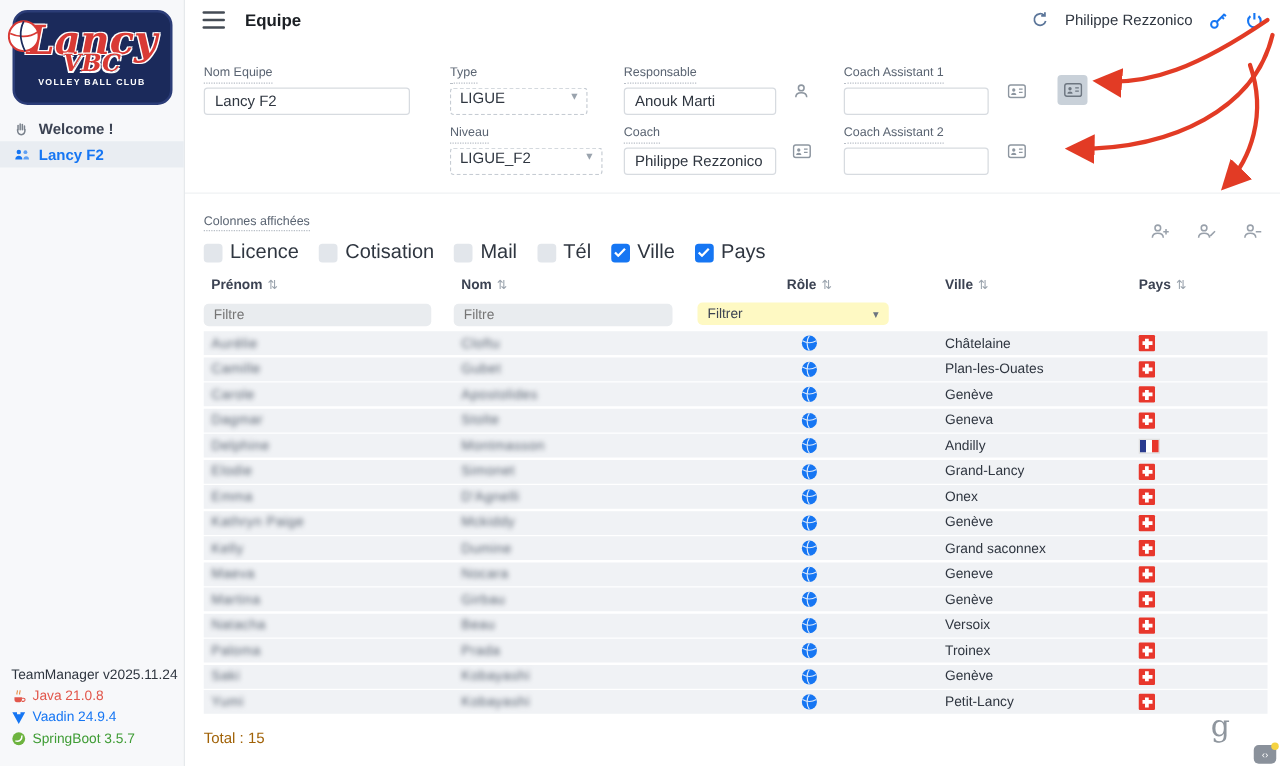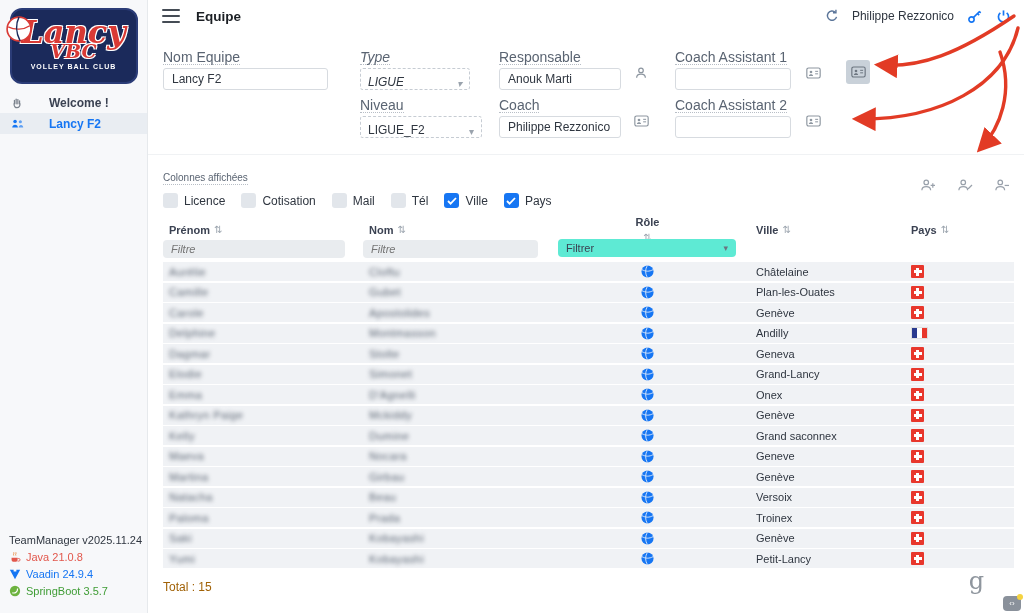--- a/index.html
+++ b/index.html
@@ -13,21 +13,21 @@
   .logo-wrap { margin:6px auto 2px; width:132px; height:80px; position:relative; }
   .logo-bg { position:absolute; inset:2px; background:#1b2a5b; border-radius:12px; border:2px solid #2b3c77; display:flex; flex-direction:column; align-items:center; justify-content:center; }
   .logo-ball { position:absolute; left:-2px; top:10px; z-index:2; }
   .logo-name { font-family:"DejaVu Serif", serif; font-style:italic; font-weight:bold; font-size:32px; line-height:21px; color:#d93a35;
     text-shadow:-1px -1px 0 #fff,1px -1px 0 #fff,-1px 1px 0 #fff,1px 1px 0 #fff; }
   .logo-abbr { font-family:"DejaVu Serif", serif; font-style:italic; font-weight:bold; font-size:19px; line-height:17px; color:#d93a35;
     text-shadow:-1px -1px 0 #fff,1px -1px 0 #fff,-1px 1px 0 #fff,1px 1px 0 #fff; }
   .logo-sub { font-size:7px; letter-spacing:1px; color:#fff; font-weight:bold; margin-top:3px; }
 
   .nav { margin-top:6px; }
-  .nav-item { height:21px; display:flex; align-items:center; gap:25px; padding:0 10px; font-size:12px; font-weight:bold; color:#3b4252; cursor:pointer; }
+  .nav-item { height:21px; display:flex; align-items:center; gap:7px; padding:0 10px; font-size:12px; font-weight:bold; color:#3b4252; cursor:pointer; }
   .nav-item .nico { width:14px; display:flex; justify-content:center; }
   .nav-item.active { background:#e9edf2; color:#1676f3; }
 
   .side-footer { position:absolute; left:9px; bottom:16px; display:flex; flex-direction:column; gap:5px; font-size:11px; }
   .sf-line { display:flex; align-items:center; gap:5px; }
   .sf-version { color:#2f3640; font-size:11px; }
   .sf-java { color:#e2574c; }
   .sf-vaadin { color:#1676f3; }
   .sf-spring { color:#3f9c35; }
 
@@ -37,49 +37,49 @@
   .hamburger { width:18px; height:14px; display:flex; flex-direction:column; justify-content:space-between; margin:0 16px 0 6px; cursor:pointer; }
   .hamburger span { height:2px; background:#454c55; border-radius:1px; }
   .page-title { font-size:13.5px; font-weight:bold; color:#1b1f24; }
   .topbar-right { margin-left:auto; display:flex; align-items:center; gap:11px; }
   .user-name { font-size:12px; color:#2f3640; }
   .icon-btn-top { width:18px; height:18px; display:flex; align-items:center; justify-content:center; cursor:pointer; }
 
   
   .form-area { position:relative; height:122px; }
   .fg { position:absolute; }
-  .fg-label { display:inline-block; font-size:14px; line-height:12px; color:#5a6472; border-bottom:1px dotted #b8bec6; margin-bottom:3px; padding-bottom:1px; }
+  .fg-label { display:inline-block; font-size:10px; line-height:12px; color:#5a6472; border-bottom:1px dotted #b8bec6; margin-bottom:3px; padding-bottom:1px; }
   .txt-input { display:block; height:22px; border:1px solid #d7dbe0; border-radius:3px; padding:0 8px; font-size:12px; color:#2f3640; background:#fff; font-family:"Liberation Sans",sans-serif; }
-  .sel { display:flex; align-items:flex-end; justify-content:space-between; height:22px; border:1px dashed #c6ccd3; border-radius:3px; padding:0 7px; font-size:12px; color:#2f3640; background:#fff; cursor:pointer; }
+  .sel { display:flex; align-items:flex-start; justify-content:space-between; height:22px; border:1px dashed #c6ccd3; border-radius:3px; padding:0 7px; font-size:12px; color:#2f3640; background:#fff; cursor:pointer; }
   .sel .chev { color:#9aa3ad; font-size:10px; }
   .mini-btn { position:absolute; width:22px; height:22px; border-radius:3px; display:flex; align-items:center; justify-content:center; cursor:pointer; background:transparent; }
   .mini-btn.hl { background:#c9d1d9; width:24px; height:24px; }
 
   
   .grid-section { border-top:1px solid #f0f2f4; padding:12px 10px 0 15px; position:relative; }
   .cols-label { display:inline-block; font-size:10px; color:#5a6472; border-bottom:1px dotted #b8bec6; padding-bottom:1px; }
   .toggles { margin-top:8px; display:flex; align-items:center; gap:16px; }
   .toggle { display:flex; align-items:center; gap:6px; cursor:pointer; }
   .cb { width:15px; height:15px; border-radius:3px; background:#e2e6eb; display:flex; align-items:center; justify-content:center; }
   .cb .tick { visibility:hidden; }
   .cb.checked { background:#1676f3; }
   .cb.checked .tick { visibility:visible; }
-  .cb-label { font-size:12px; color:#2f3640; }
+  .cb-label { font-size:16px; color:#2f3640; }
   .grid-actions { position:absolute; top:20px; right:10px; display:flex; gap:13px; }
   .grid-action-btn { width:24px; height:20px; display:flex; align-items:center; justify-content:center; cursor:pointer; border-radius:3px; }
 
   .thead { display:grid; grid-template-columns:200px 195px 179px 168px 1fr; margin-top:8px; height:18px; align-items:center; }
   .th { font-size:11px; font-weight:bold; color:#3b4252; display:flex; align-items:center; gap:4px; padding-left:6px; cursor:pointer; }
-  .th.center { justify-content:center; padding-left:0;flex-direction:column; }
+  .th.center { justify-content:center; padding-left:0; }
   .sort { color:#9aa3ad; font-size:10px; font-weight:normal; }
 
   .frow { display:grid; grid-template-columns:200px 195px 179px 168px 1fr; height:28px; align-items:center; }
-  .filter-input { height:18px; width:182px; background:#e9ecef; border:none; border-radius:4px; padding:0 8px; font-size:11px; color:#5a6472; font-family:"Liberation Sans",sans-serif;font-style:italic; }
+  .filter-input { height:18px; width:182px; background:#e9ecef; border:none; border-radius:4px; padding:0 8px; font-size:11px; color:#5a6472; font-family:"Liberation Sans",sans-serif; }
   .filter-input.w2 { width:175px; }
-  .filter-select { height:18px; width:178px; background:#5eead4; border-radius:4px; padding:0 8px; font-size:11px; color:#3b4252; display:flex; align-items:center; justify-content:space-between; cursor:pointer; }
+  .filter-select { height:18px; width:153px; background:#fef9c3; border-radius:4px; padding:0 8px; font-size:11px; color:#3b4252; display:flex; align-items:center; justify-content:space-between; cursor:pointer; }
   .filter-select .chev { color:#6b7480; font-size:9px; }
 
   .tbody .trow { display:grid; grid-template-columns:200px 195px 179px 168px 1fr; height:19px; margin-bottom:1.5px; background:#f0f2f5; }
   .td { font-size:11px; color:#2f3640; display:flex; align-items:center; padding-left:6px; overflow:hidden; white-space:nowrap; }
   .td.c-role { justify-content:center; padding-left:0; }
   .td.c-ville { padding-left:19px; }
   .blurred { filter:blur(2.2px); color:#5a6472; letter-spacing:.4px; }
   .flag { display:inline-block; position:relative; }
   .flag-ch { width:13px; height:13px; background:#e8372c; border-radius:1px; }
   .flag-ch::before { content:''; position:absolute; left:2.5px; top:5px; width:8px; height:3px; background:#fff; }
@@ -198,21 +198,21 @@
             </svg>
         </span>
       </div>
     </div>
 
     <section class="form-area">
       <div class="fg" style="left:15px; top:16px;">
         <span class="fg-label">Nom Equipe</span>
         <input class="txt-input" style="width: 165px;" value="Lancy F2">
       </div>
-      <div class="fg" style="left:212px; top:16px;font-style:italic;">
+      <div class="fg" style="left:212px; top:16px;">
         <span class="fg-label">Type</span>
         <div class="sel" style="width:110px">
           <span>LIGUE</span>
           <span class="chev">▾</span>
         </div>
       </div>
       <div class="fg" style="left:351px; top:16px;">
         <span class="fg-label">Responsable</span>
         <input class="txt-input" style="width: 122px;" value="Anouk Marti">
       </div>
@@ -442,48 +442,48 @@
                 <path d="M7 0.5 C4.4 4 4.4 10 7 13.5" stroke="#dce9fb" stroke-width="1" fill="none"></path>
               </svg>
     </div>
     <div class="td c-ville">Genève</div>
     <div class="td c-pays">
               <span class="flag flag-ch"></span>
             </div>
   </div>
 
   <div class="trow">
+    <div class="td c-prenom blurred">Dagmar</div>
+    <div class="td c-nom blurred">Stolte</div>
+    <div class="td c-role">
+      <svg width="13" height="13" viewBox="0 0 14 14">
+                <circle cx="7" cy="7" r="6.5" fill="#1676f3"></circle>
+                <path d="M1 5 C5 7.2 9 7.2 13 5" stroke="#dce9fb" stroke-width="1" fill="none"></path>
+                <path d="M7 0.5 C4.4 4 4.4 10 7 13.5" stroke="#dce9fb" stroke-width="1" fill="none"></path>
+              </svg>
+    </div>
+    <div class="td c-ville">Geneva</div>
+    <div class="td c-pays">
+              <span class="flag flag-ch"></span>
+            </div>
+  </div>
+
+  <div class="trow">
     <div class="td c-prenom blurred">Delphine</div>
     <div class="td c-nom blurred">Montmasson</div>
     <div class="td c-role">
       <svg width="13" height="13" viewBox="0 0 14 14">
                 <circle cx="7" cy="7" r="6.5" fill="#1676f3"></circle>
                 <path d="M1 5 C5 7.2 9 7.2 13 5" stroke="#dce9fb" stroke-width="1" fill="none"></path>
                 <path d="M7 0.5 C4.4 4 4.4 10 7 13.5" stroke="#dce9fb" stroke-width="1" fill="none"></path>
               </svg>
     </div>
     <div class="td c-ville">Andilly</div>
     <div class="td c-pays">
               <span class="flag flag-fr"></span>
-            </div>
-  </div>
-
-  <div class="trow">
-    <div class="td c-prenom blurred">Dagmar</div>
-    <div class="td c-nom blurred">Stolte</div>
-    <div class="td c-role">
-      <svg width="13" height="13" viewBox="0 0 14 14">
-                <circle cx="7" cy="7" r="6.5" fill="#1676f3"></circle>
-                <path d="M1 5 C5 7.2 9 7.2 13 5" stroke="#dce9fb" stroke-width="1" fill="none"></path>
-                <path d="M7 0.5 C4.4 4 4.4 10 7 13.5" stroke="#dce9fb" stroke-width="1" fill="none"></path>
-              </svg>
-    </div>
-    <div class="td c-ville">Geneva</div>
-    <div class="td c-pays">
-              <span class="flag flag-ch"></span>
             </div>
   </div>
 
   <div class="trow">
     <div class="td c-prenom blurred">Elodie</div>
     <div class="td c-nom blurred">Simonet</div>
     <div class="td c-role">
       <svg width="13" height="13" viewBox="0 0 14 14">
                 <circle cx="7" cy="7" r="6.5" fill="#1676f3"></circle>
                 <path d="M1 5 C5 7.2 9 7.2 13 5" stroke="#dce9fb" stroke-width="1" fill="none"></path>

